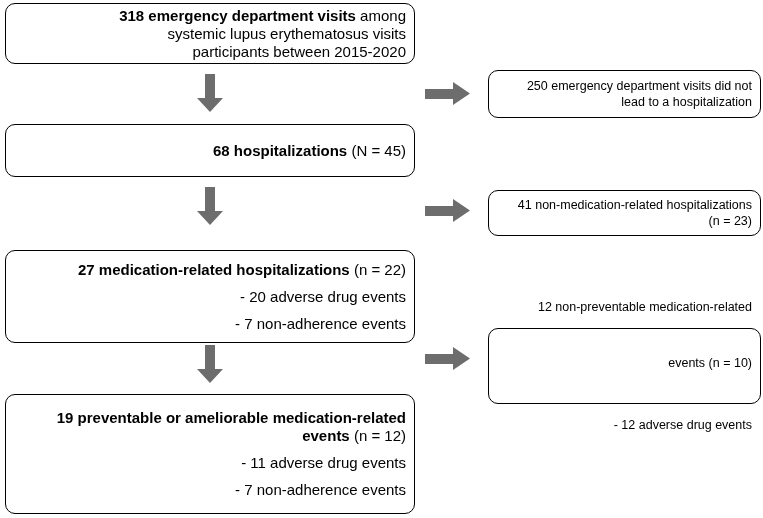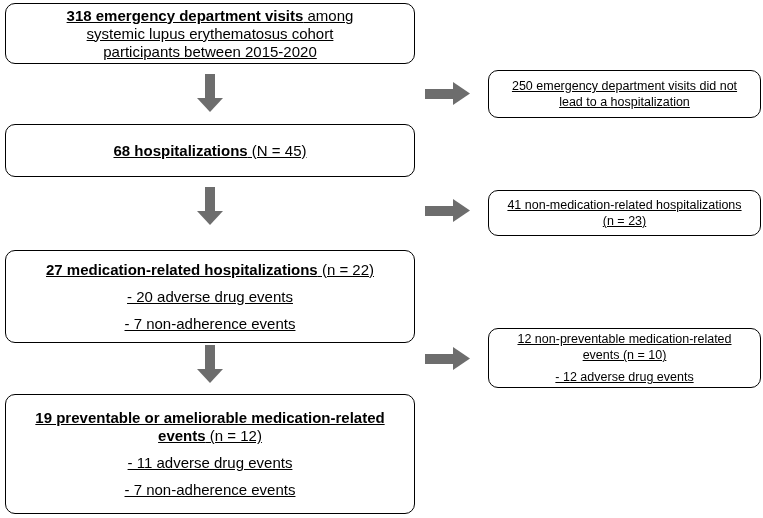--- a/index.html
+++ b/index.html
@@ -17,24 +17,23 @@
     overflow: hidden;
   }
   .box {
     position: absolute;
     box-sizing: border-box;
     background: var(--background, #ffffff);
     border: 1.6px solid var(--border, #000000);
     border-radius: 10px;
     display: flex;
     flex-direction: column;
-    align-items: center;
+    align-items: flex-end;
     justify-content: center;
     text-align: center;
-    text-decoration: underline;
   }
   .box.main {
     left: 5px;
     width: 410px;
     font-size: 15px;
     line-height: 18px;
     padding: 4px 8px;
   }
   .box.side {
     left: 488px;
@@ -54,21 +53,21 @@
 </style>
 </head>
 <body>
 
 <div class="canvas">
 
   <div class="box main" style="top:3px; height:61px;">
     <div>
       <span class="b">318 emergency department visits</span><span> among</span>
     </div>
-    <div>systemic lupus erythematosus cohort</div>
+    <div>systemic lupus erythematosus visits</div>
     <div>participants between 2015-2020</div>
   </div>
 
   <div class="arrow" style="left:196px; top:74px;">
     <svg width="28" height="38" viewBox="0 0 28 38">
       <rect x="9" y="0" width="10" height="25" fill="currentColor"></rect>
       <polygon points="1,24 27,24 14,38" fill="currentColor"></polygon>
     </svg>
   </div>
 
@@ -124,21 +123,21 @@
     </svg>
   </div>
 
   <div class="arrow" style="left:425px; top:347px;">
     <svg width="45" height="23" viewBox="0 0 45 23">
       <rect x="0" y="7" width="29" height="10" fill="currentColor"></rect>
       <polygon points="28,0 45,11.5 28,23" fill="currentColor"></polygon>
     </svg>
   </div>
 
-  <div class="box side" style="top:328px; height:60px;">
+  <div class="box side" style="top:328px; height:76px;gap:40px;">
     <div>12 non-preventable medication-related</div>
     <div>events (n = 10)</div>
     <div class="bullet-sm">- 12 adverse drug events</div>
   </div>
 
   <div class="box main" style="top:394px; height:120px;">
     <div class="b">19 preventable or ameliorable medication-related</div>
     <div>
       <span class="b">events</span><span> (n = 12)</span>
     </div>

